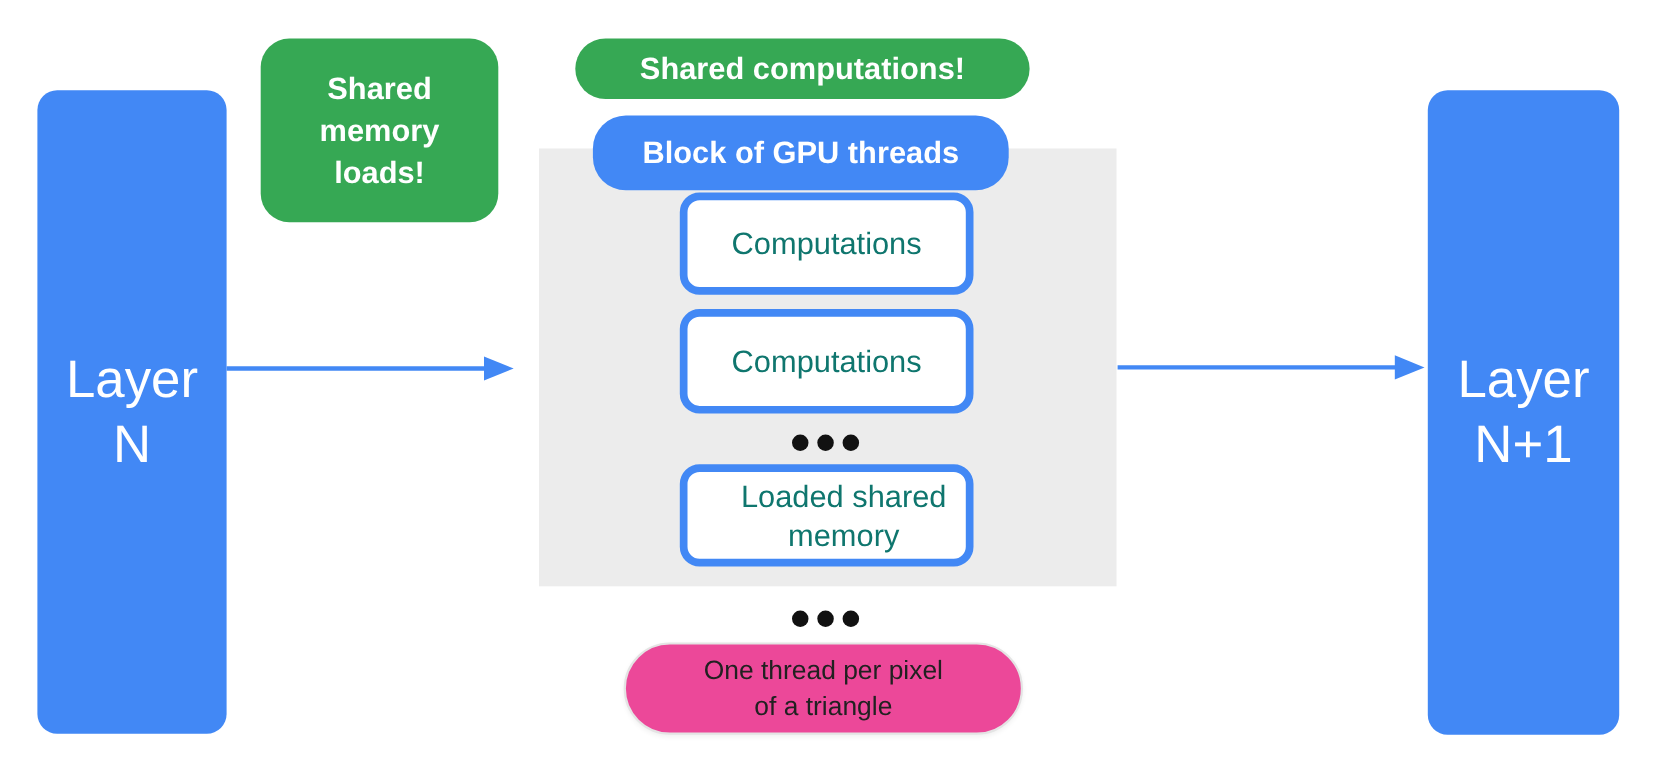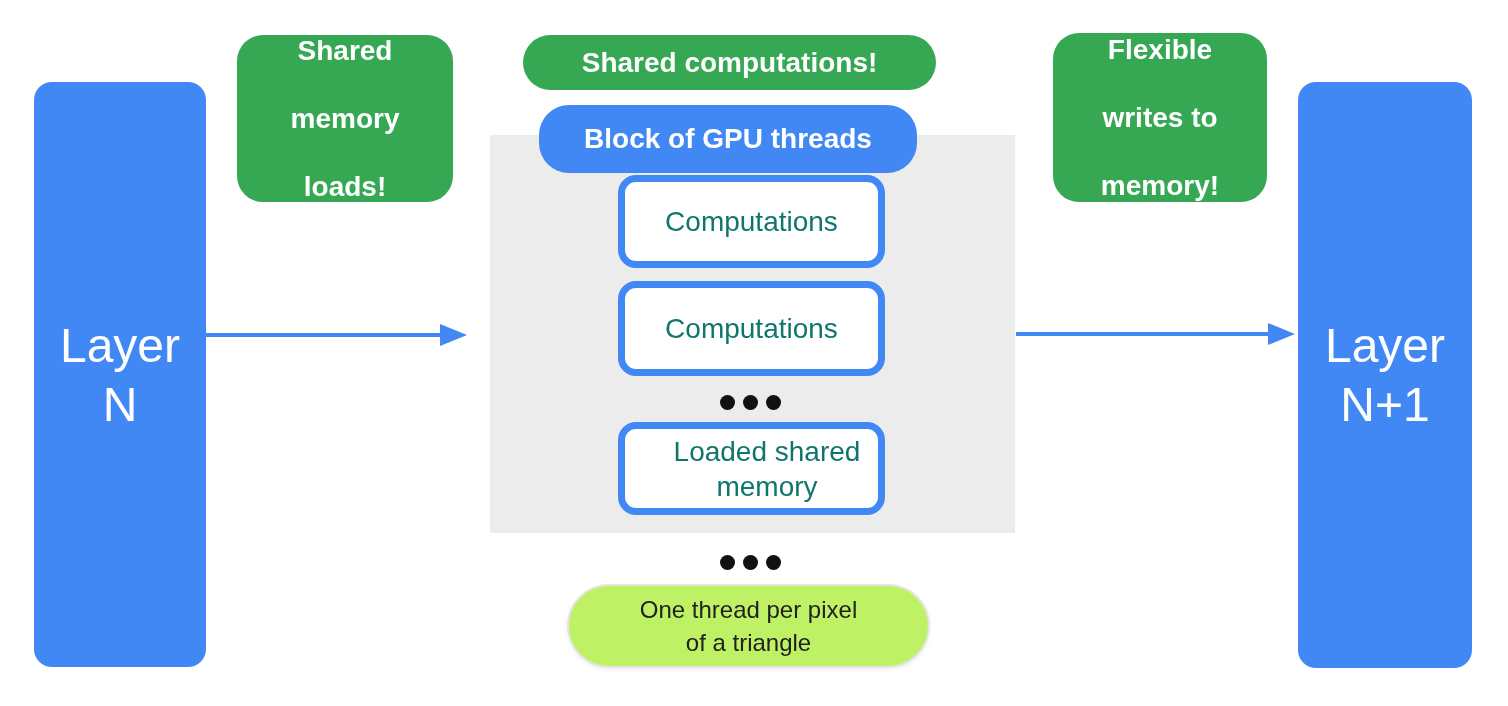--- a/index.html
+++ b/index.html
@@ -34,21 +34,20 @@
     border-radius: 26px;
     color: #ffffff;
     display: flex;
     flex-direction: column;
     align-items: center;
     justify-content: center;
     text-align: center;
     font-size: 28px;
     line-height: 38px;
     font-weight: 700;
-    gap: 30px;
   }
 
   
   .pill {
     color: #ffffff;
     display: flex;
     align-items: center;
     justify-content: center;
     text-align: center;
     font-size: 28px;
@@ -85,21 +84,21 @@
   }
   .dot {
     width: 15px;
     height: 15px;
     border-radius: 50%;
     background: #111111;
   }
 
   
   .note-pill {
-    background: #bef264;
+    background: #ec4899;
     border: 2px solid #E4E4E4;
     border-radius: 44px;
     box-shadow: 0 2px 5px rgba(0,0,0,0.06);
     color: #212121;
     display: flex;
     flex-direction: column;
     align-items: center;
     justify-content: center;
     text-align: center;
     font-size: 24px;
@@ -130,25 +129,20 @@
     <span class="line">Layer</span>
     <span class="line">N+1</span>
   </div>
 
   <div class="abs green-callout" style="left:237px; top:35px; width:216px; height:167px;">
     <span class="line">Shared</span>
     <span class="line">memory</span>
     <span class="line">loads!</span>
   </div>
 
-  <div class="abs green-callout" style="left:1053px; top:33px; width:214px; height:169px;">
-    <span class="line">Flexible</span>
-    <span class="line">writes to</span>
-    <span class="line">memory!</span>
-  </div>
 
   <div class="abs gray-panel" style="left:490px; top:135px; width:525px; height:398px;"></div>
 
   <div class="abs pill pill-green" style="left:523px; top:35px; width:413px; height:55px;">Shared computations!</div>
 
   <div class="abs pill pill-blue" style="left:539px; top:105px; width:378px; height:68px;">Block of GPU threads</div>
 
   <div class="abs comp-box" style="left:618px; top:175px; width:267px; height:93px;">
     <span>Computations</span>
   </div>

